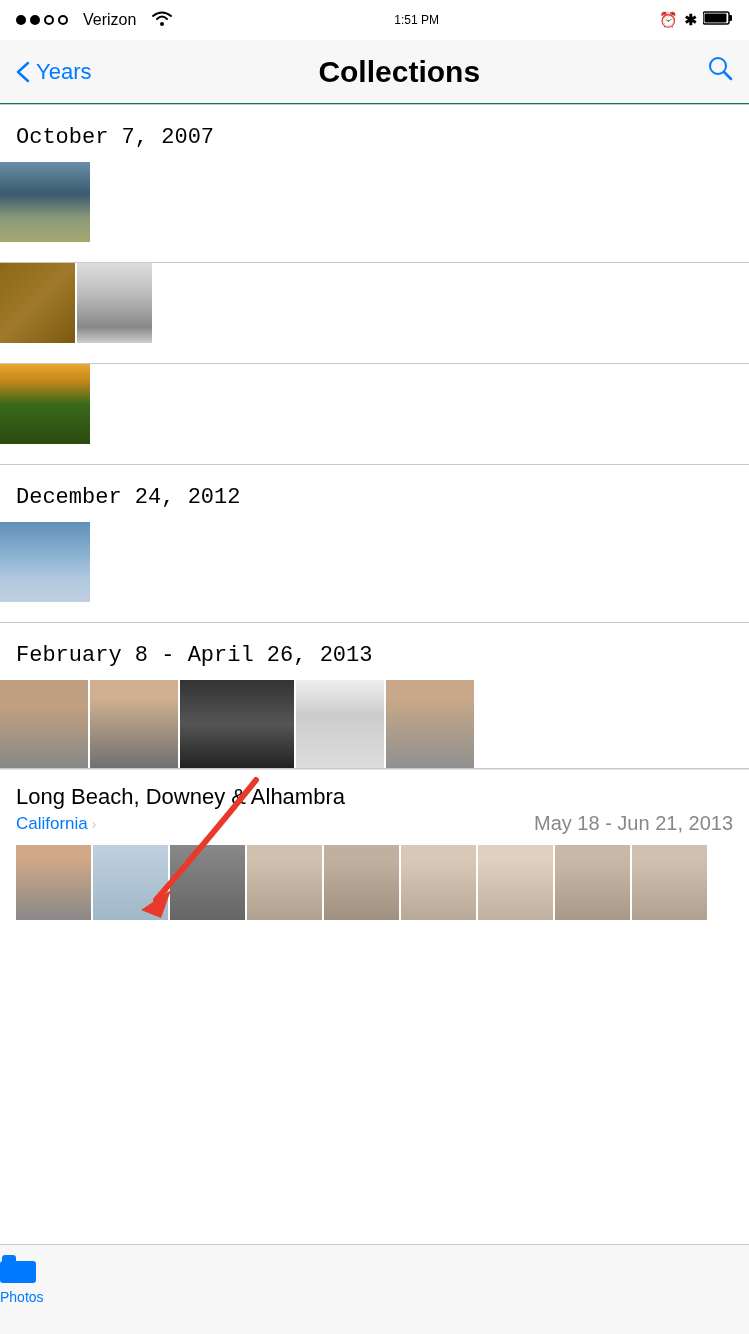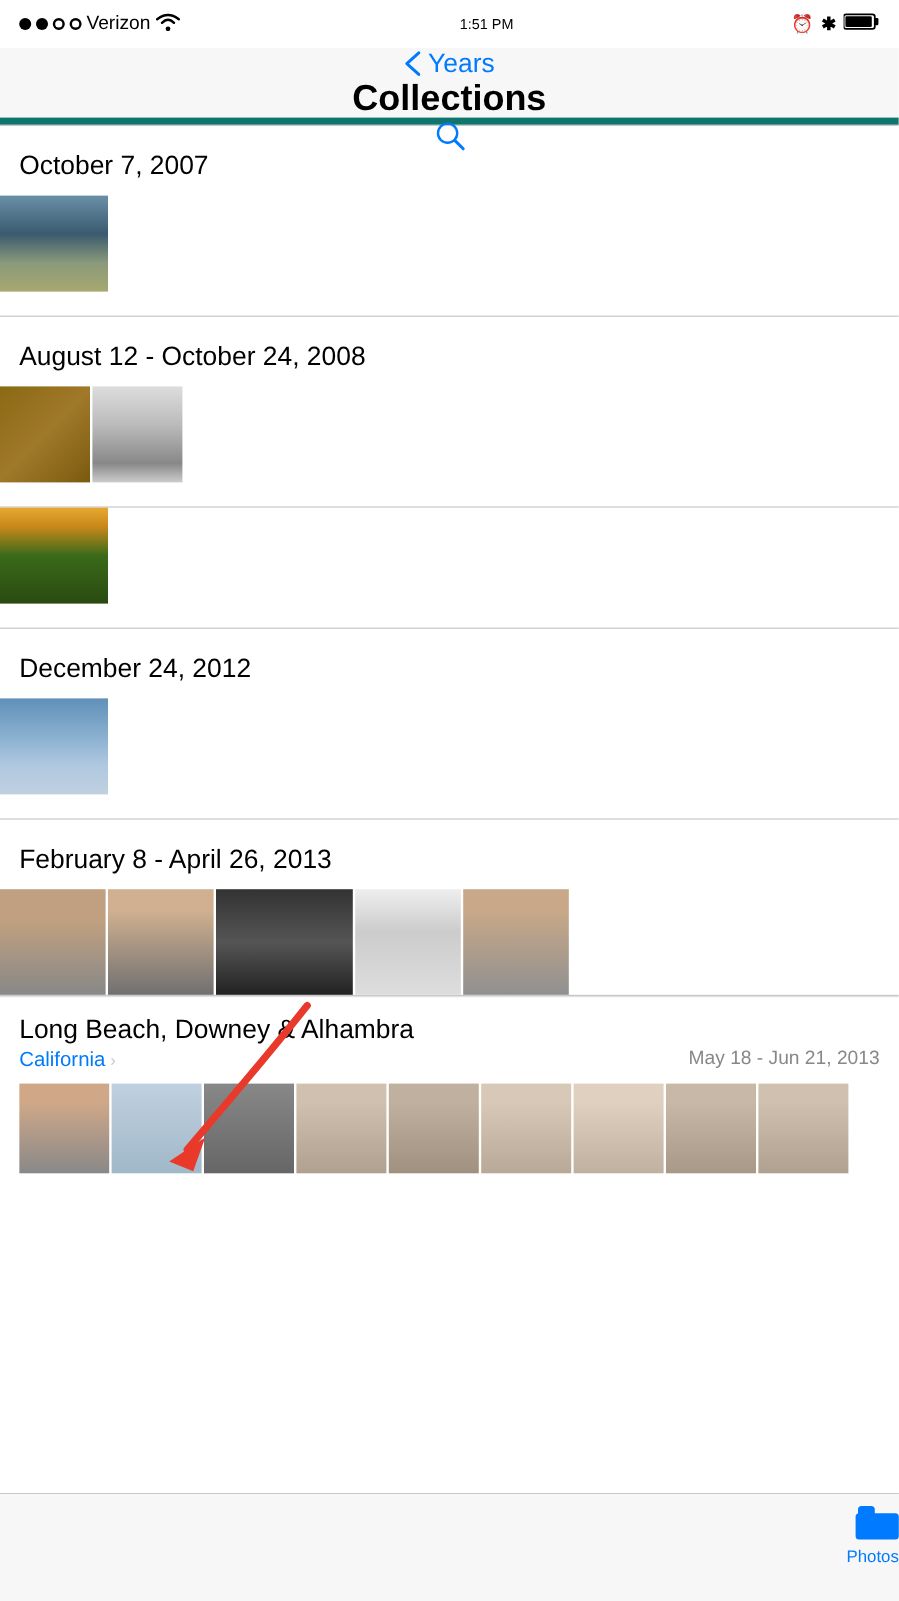--- a/index.html
+++ b/index.html
@@ -19,44 +19,44 @@
       display: flex;
       align-items: center;
       justify-content: space-between;
       padding: 0 16px;
       font-size: 18px;
       font-weight: 500;
     }
     .status-left {
       display: flex;
       align-items: center;
-      gap: 4px;
+      gap: 15px;
     }
     .dots {
       display: flex; gap: 4px; align-items: center;
     }
     .dot { width: 10px; height: 10px; border-radius: 50%; }
     .dot.filled { background: #000; }
     .dot.empty { background: transparent; border: 2px solid #000; }
     .carrier { font-size: 16px; font-weight: 500; }
     .wifi-icon { font-size: 18px; }
     .status-center { font-size: 12px; font-weight: 500; }
     .status-right {
       display: flex; align-items: center; gap: 6px;
     }
 
     
     .nav-bar {
       height: 64px;
       background: #f7f7f7;
-      border-bottom: 6px solid #0f766e;
-      display: flex;
-      align-items: center;
+      border-bottom: 1px solid #0f766e;
+      display: flex;
+      align-items: center;
+      justify-content: space-between;
       padding: 0 16px;
-      flex-direction: column;
     }
     .nav-back {
       display: flex;
       align-items: center;
       color: #007AFF;
       font-size: 22px;
       font-weight: 400;
       text-decoration: none;
       gap: 4px;
     }
@@ -79,20 +79,21 @@
 
     
     .content {
       background: #fff;
       padding-bottom: 90px;
     }
 
     
     .collection-group {
       padding: 0;
+      font-family: Liberation Mono, monospace;
     }
 
     .collection-date {
       font-size: 22px;
       font-weight: 400;
       color: #000;
       padding: 20px 16px 12px 16px;
     }
 
     .collection-thumbnails {
@@ -154,21 +155,21 @@
       margin-top: 2px;
     }
     .location-state {
       display: flex;
       align-items: center;
       gap: 4px;
       color: #007AFF;
       font-size: 17px;
     }
     .location-date-range {
-      font-size: 16px;
+      font-size: 20px;
       color: #888;
     }
     .chevron-right {
       font-size: 14px;
       color: #c8c8c8;
     }
 
     
     .bottom-thumbs {
       display: flex;
@@ -203,21 +204,21 @@
       background: #f7f7f7;
       border-top: 1px solid #c8c8c8;
       display: flex;
       align-items: flex-start;
       padding-top: 10px;
     }
     .tab-item {
       flex: 1;
       display: flex;
       flex-direction: column;
-      align-items: flex-end;
+      align-items: flex-start;
       gap: 4px;
     }
     .tab-label {
       font-size: 14px;
     }
     .tab-active .tab-label { color: #007AFF; }
     .tab-inactive .tab-label { color: #8e8e93; }
   </style>
 </head>
 <body>
@@ -276,21 +277,20 @@
   <div class="collection-group">
     <div class="collection-date">October 7, 2007</div>
     <div class="collection-thumbnails">
       <div class="thumb thumb-mountain"></div>
     </div>
   </div>
 
   <div class="separator"></div>
 
   <div class="collection-group">
-    <div class="collection-date">August 12 - October 24, 2008</div>
     <div class="collection-thumbnails">
       <div class="thumb thumb-wood"></div>
       <div class="thumb thumb-dog"></div>
     </div>
   </div>
 
   <div class="separator"></div>
 
   <div class="collection-group">
     <div class="collection-thumbnails">

